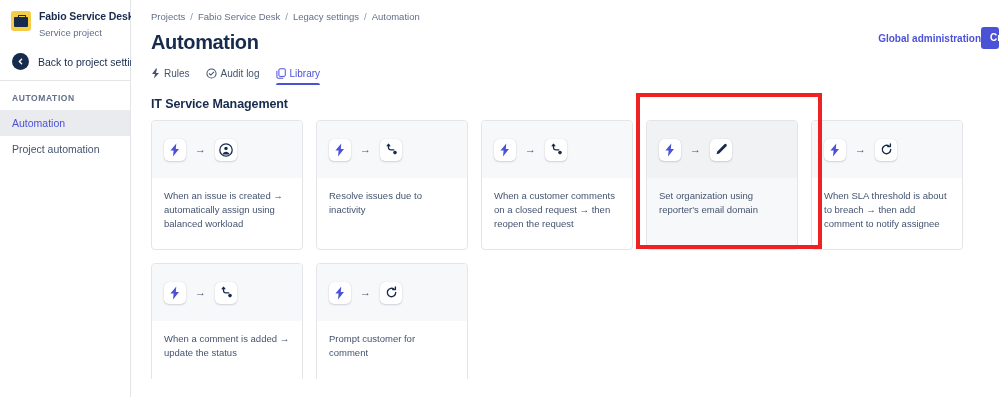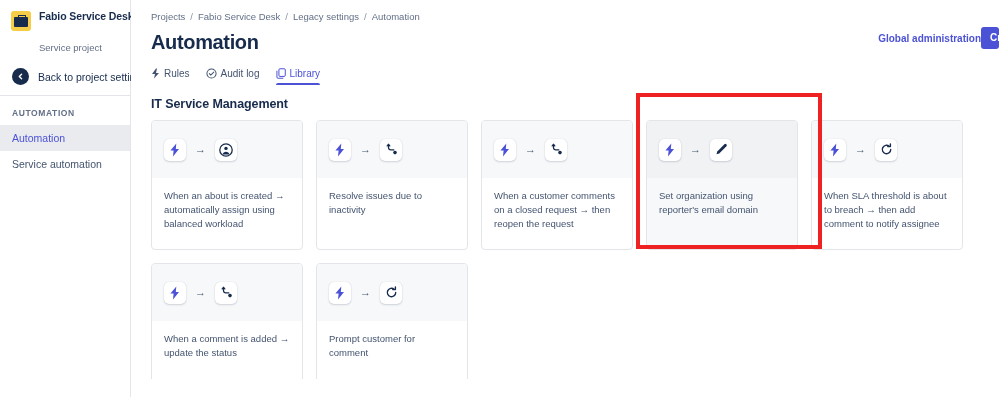--- a/index.html
+++ b/index.html
@@ -52,21 +52,21 @@
     border-radius: 1px 1px 0 0;
   }
   .proj-text { min-width: 0; }
   .proj-name {
     font-size: 10.5px; font-weight: 700; color: #172b4d;
     line-height: 13px; letter-spacing: -0.1px;
     white-space: nowrap;
   }
   .proj-sub {
     font-size: 9.5px; color: #626f86; line-height: 13px;
-    margin-top: 18px;
+    margin-top: 3px;
   }
   .back-row {
     display: flex; align-items: center; gap: 9px;
     padding: 6px 8px 10px 12px;
   }
   .back-icon {
     width: 17px; height: 17px; border-radius: 50%;
     background: #172b4d; flex: 0 0 17px;
     display: flex; align-items: center; justify-content: center;
     color: #fff;
@@ -261,21 +261,21 @@
     </div>
 
     <div class="side-divider"></div>
 
     <div class="side-section-title">AUTOMATION</div>
 
     <div class="side-item selected">
       <span>Automation</span>
     </div>
     <div class="side-item">
-      <span>Service automation</span>
+      <span>Project automation</span>
     </div>
   </aside>
 
   <main class="main">
 
     <nav class="breadcrumb">
       <span class="crumb">Projects</span>
       <span class="crumb-sep">/</span>
       <span class="crumb">Fabio Service Desk</span>
       <span class="crumb-sep">/</span>
@@ -336,21 +336,21 @@
           <span class="arrow">→</span>
           <span class="chip">
             <svg width="14" height="14" viewBox="0 0 14 14" fill="none">
               <circle cx="7" cy="7" r="6.2" stroke="#172b4d" stroke-width="1.3"></circle>
               <circle cx="7" cy="5.4" r="1.7" fill="#172b4d"></circle>
               <path d="M3.5 11.6c.5-1.9 1.9-2.8 3.5-2.8s3 .9 3.5 2.8" fill="#172b4d"></path>
             </svg>
           </span>
         </div>
         <div class="card-body">
-          <div class="card-text">When an about is created → automatically assign using balanced workload</div>
+          <div class="card-text">When an issue is created → automatically assign using balanced workload</div>
         </div>
       </div>
 
       <div class="card">
         <div class="card-top">
           <span class="chip">
             <svg width="12" height="14" viewBox="0 0 12 14" fill="none">
               <path d="M7.3 0.6 1.4 7.6h3.2l-.6 5.8 6-7.4H6.8l.5-5.4z" fill="#4c52d6"></path>
             </svg>
           </span>

